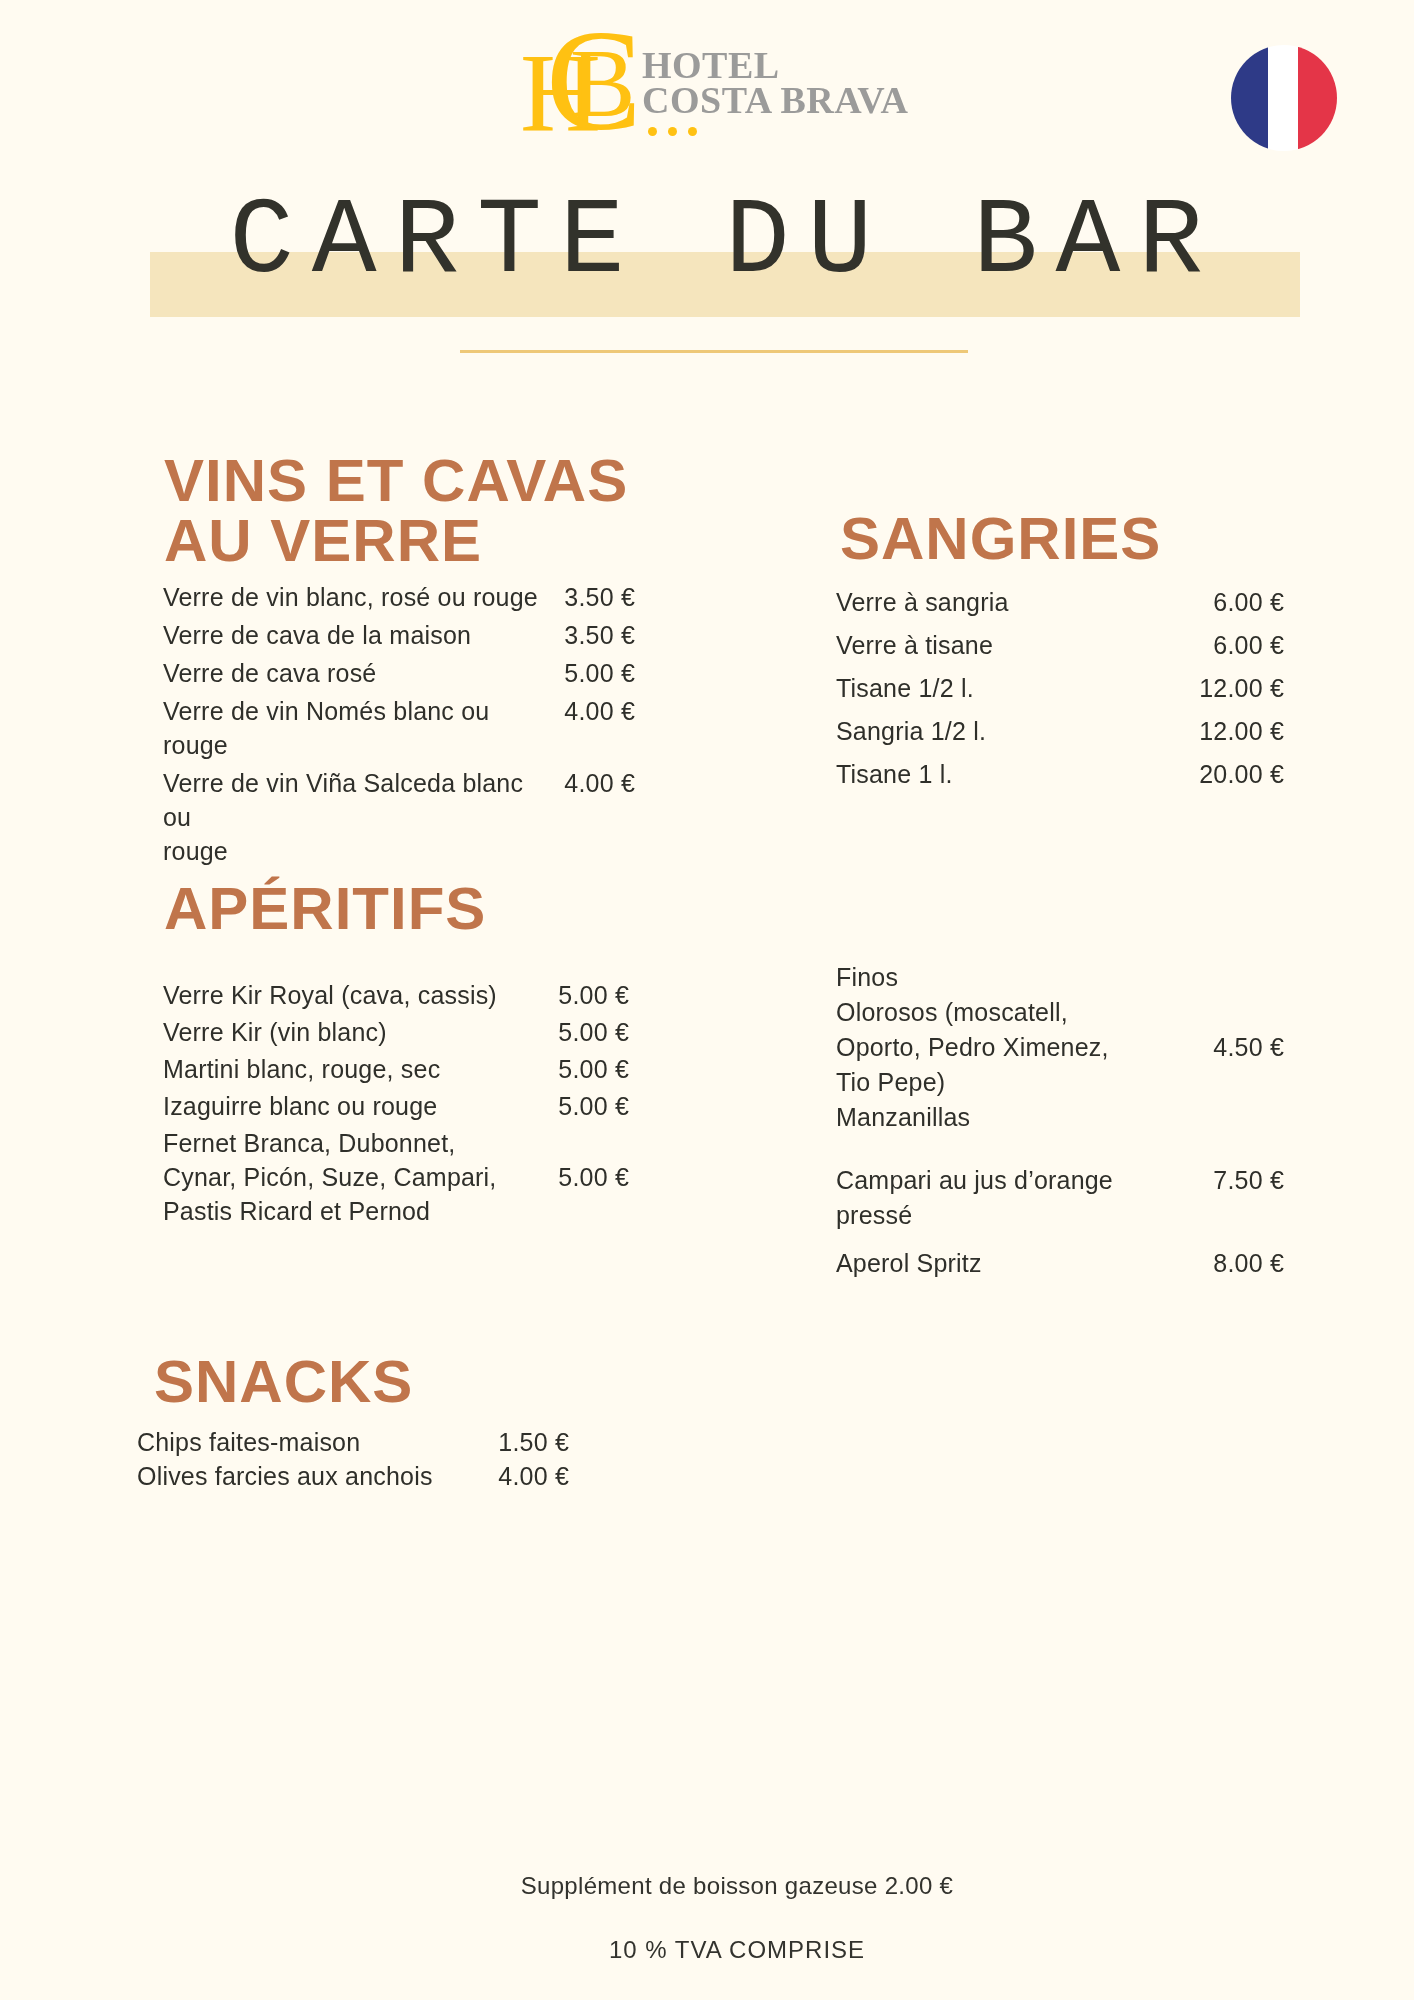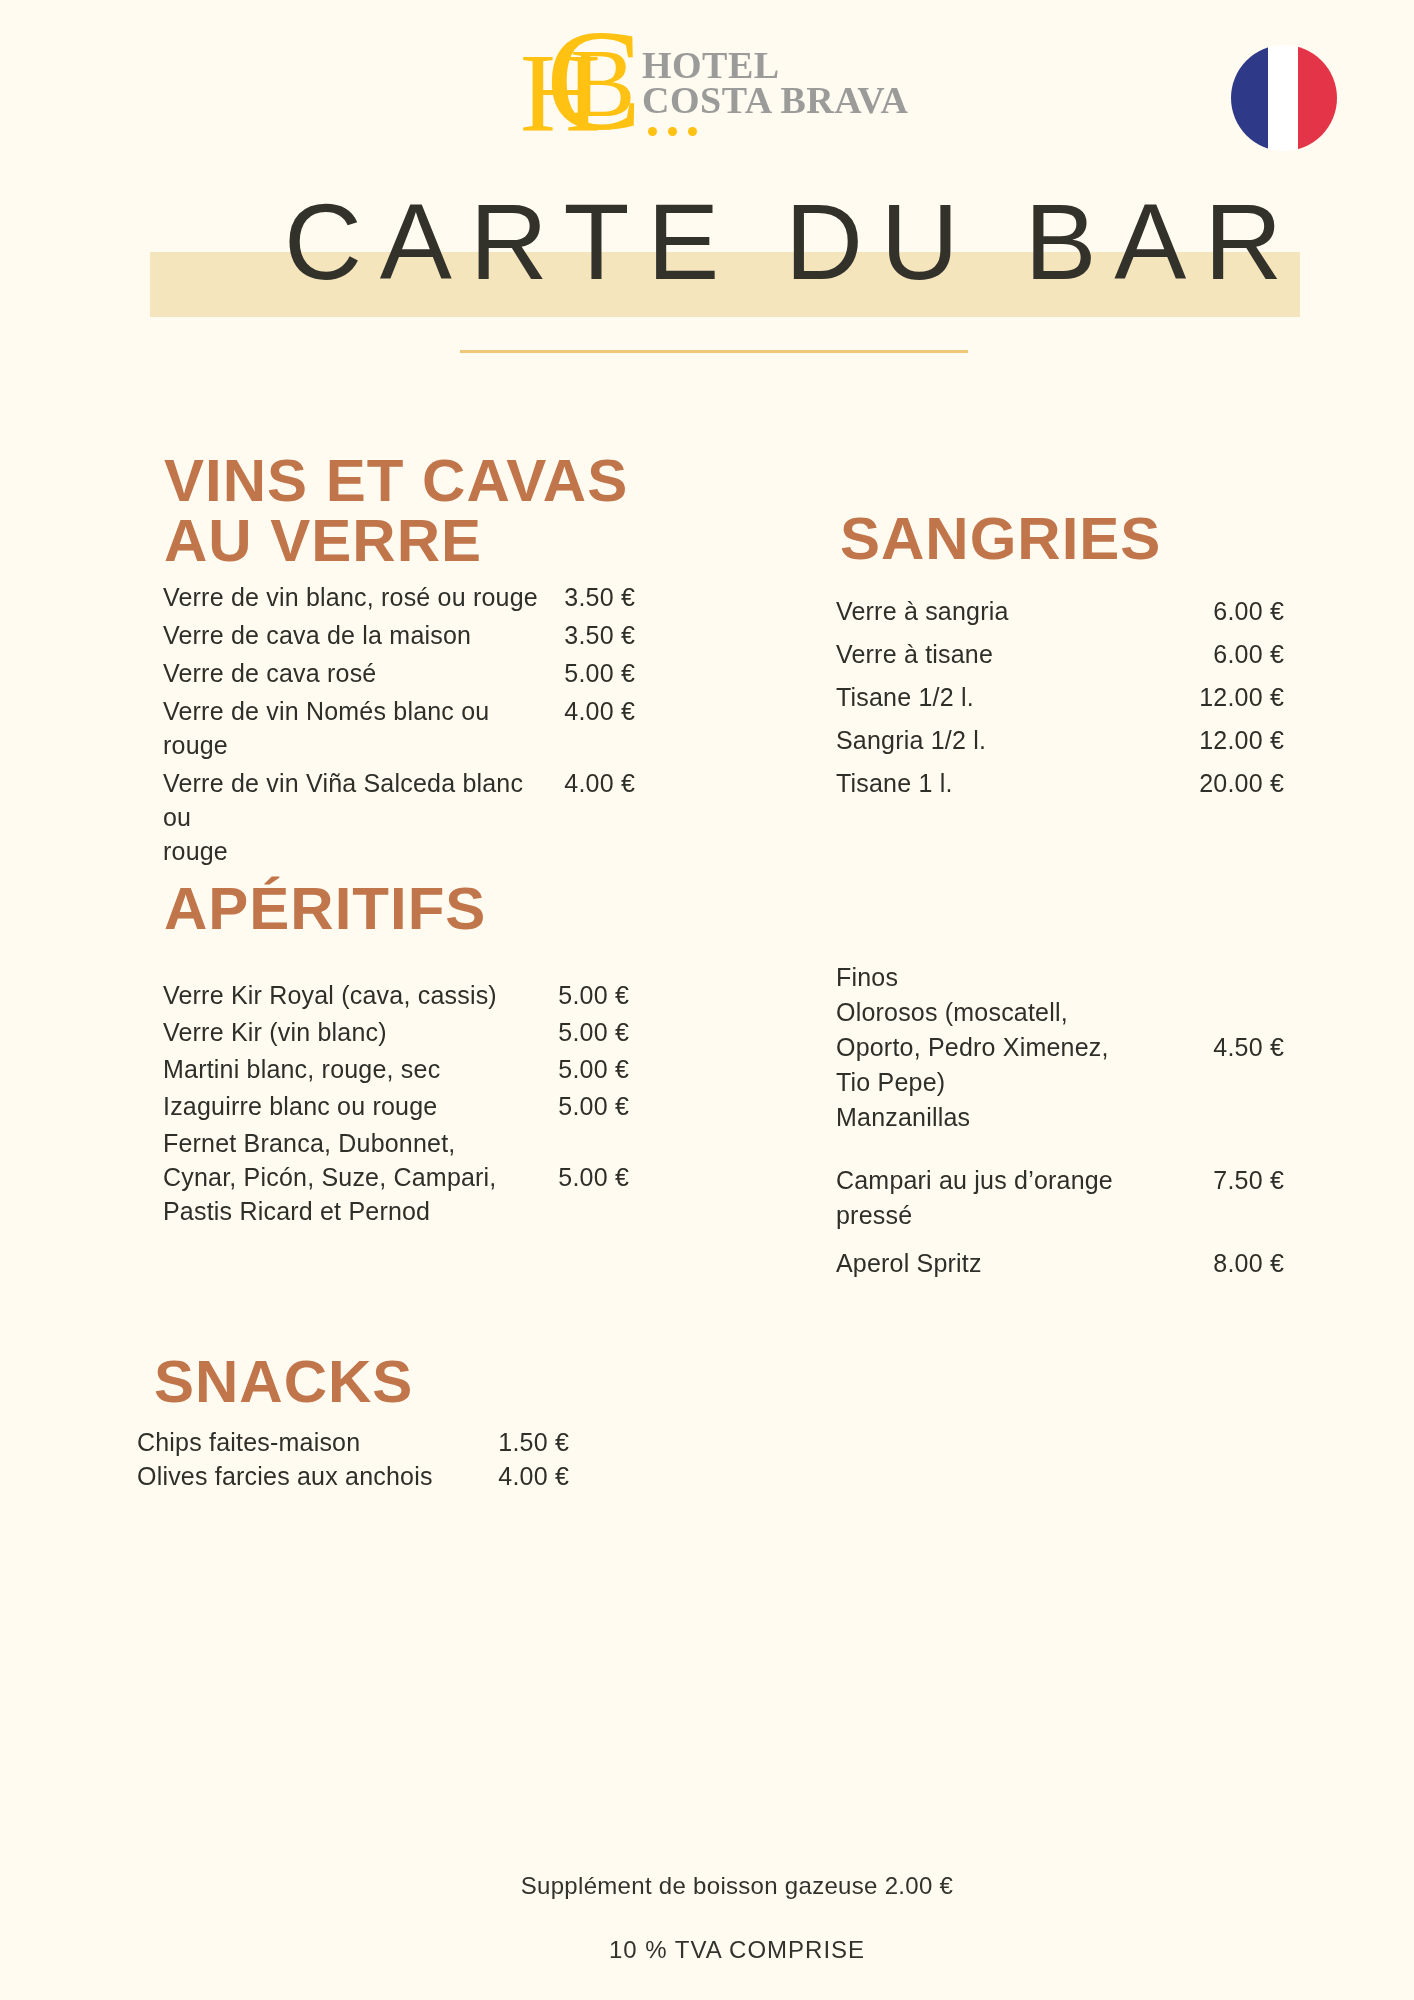--- a/index.html
+++ b/index.html
@@ -21,35 +21,35 @@
   .logo-text div{font-size:38px;line-height:35px;}
   .logo-dots{position:absolute;left:648px;top:127px;display:flex;gap:11px;}
   .logo-dots i{width:9px;height:9px;border-radius:50%;background:#FFC112;display:block;}
   .flag{position:absolute;left:1231px;top:45px;width:106px;height:106px;border-radius:50%;
     overflow:hidden;display:flex;}
   .flag .b{width:37px;background:#2E3A87;}
   .flag .w{width:30px;background:#FFFFFF;}
   .flag .r{width:39px;background:#E43548;}
   
   .title-band{position:absolute;left:150px;top:252px;width:1150px;height:65px;background:#F5E5BD;}
-  .title{position:absolute;left:150px;top:188px;width:1150px;margin:0;text-align:right;
+  .title{position:absolute;left:150px;top:188px;width:1150px;margin:0;text-align:center;
     font-size:108px;font-weight:300;letter-spacing:.165em;line-height:1;
-    color:#32322B;white-space:nowrap;}
+    color:#32322B;white-space:nowrap;font-family:Liberation Mono, monospace;}
   .divider{position:absolute;left:460px;top:350px;width:508px;height:3px;background:#EEC878;}
   
   .sec-h{position:absolute;margin:4px;font-size:60px;font-weight:700;color:#C0754B;
     letter-spacing:1px;line-height:60px;white-space:pre-line;}
   .rows{position:absolute;display:flex;flex-direction:column;}
   .row{display:flex;justify-content:space-between;align-items:flex-start;
     font-size:25px;line-height:34px;letter-spacing:.2px;}
   .row .lbl{white-space:pre-line;}
   .row .prc{flex:0 0 auto;text-align:right;padding-left:14px;}
   .row.center{align-items:center;}
   #vins-rows{left:163px;top:580px;width:472px;gap:4px;}
-  #sangries-rows{left:836px;top:585px;width:448px;gap:9px;margin-top:9px;}
+  #sangries-rows{left:836px;top:585px;width:448px;gap:9px;}
   #apl-rows{left:163px;top:978px;width:466px;gap:3px;}
   #apr-rows{left:836px;top:960px;width:448px;}
   #apr-rows .row{line-height:35px;}
   .gap-lg{margin-top:28px;gap:48px;}
   .gap-sm{margin-top:13px;}
   #snacks-rows{left:137px;top:1425px;width:432px;}
   
   .footer-line{position:absolute;left:30px;width:1414px;text-align:center;font-size:24px;
     color:#33332E;letter-spacing:.3px;}
   #footer1{top:1872px;}

